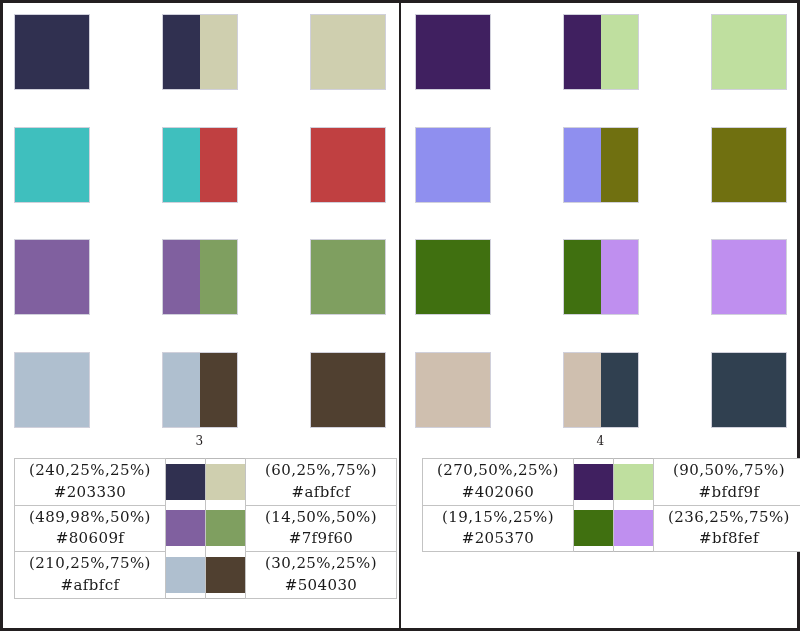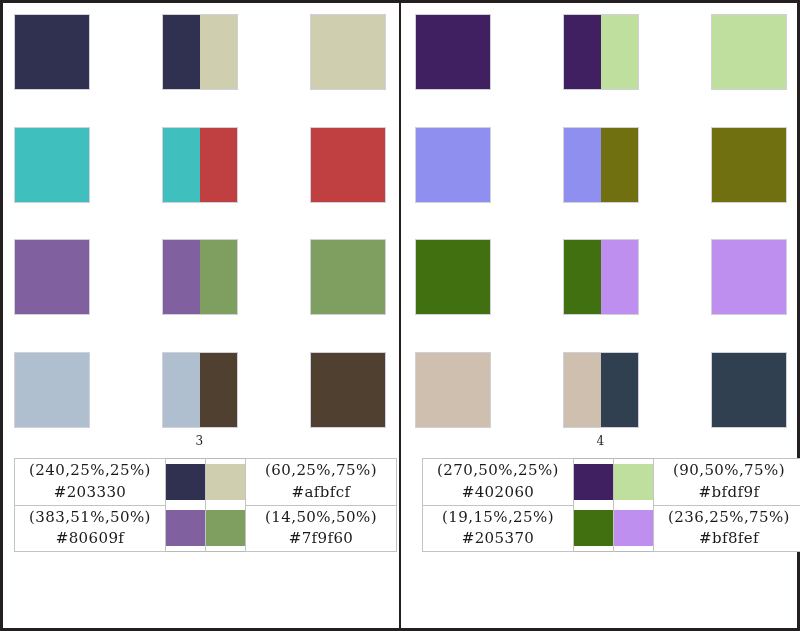--- a/index.html
+++ b/index.html
@@ -196,32 +196,48 @@
             <td class="chip-cell">
               <span class="chip" style="background: rgb(207, 207, 175);"></span>
             </td>
             <td class="txt-cell">
               <span class="hsl-line">(60,25%,75%)</span>
               <span class="hex-line">#afbfcf</span>
             </td>
           </tr>
           <tr>
             <td class="txt-cell">
-              <span class="hsl-line">(383,51%,50%)</span>
+              <span class="hsl-line">(489,98%,50%)</span>
               <span class="hex-line">#80609f</span>
             </td>
             <td class="chip-cell">
               <span class="chip" style="background: rgb(128, 96, 159);"></span>
             </td>
             <td class="chip-cell">
               <span class="chip" style="background: rgb(127, 159, 96);"></span>
             </td>
             <td class="txt-cell">
               <span class="hsl-line">(14,50%,50%)</span>
               <span class="hex-line">#7f9f60</span>
+            </td>
+          </tr>
+          <tr>
+            <td class="txt-cell">
+              <span class="hsl-line">(210,25%,75%)</span>
+              <span class="hex-line">#afbfcf</span>
+            </td>
+            <td class="chip-cell">
+              <span class="chip" style="background: rgb(175, 191, 207);"></span>
+            </td>
+            <td class="chip-cell">
+              <span class="chip" style="background: rgb(80, 64, 48);"></span>
+            </td>
+            <td class="txt-cell">
+              <span class="hsl-line">(30,25%,25%)</span>
+              <span class="hex-line">#504030</span>
             </td>
           </tr>
         </tbody>
       </table>
   </div>
 
   <div class="panel panel-right">
     <div class="swatch-grid">
         <div class="swatch-cell" style="left: 14px; top: 14px;">
           <div class="swatch-full" style="background: rgb(64, 32, 96);"></div>

